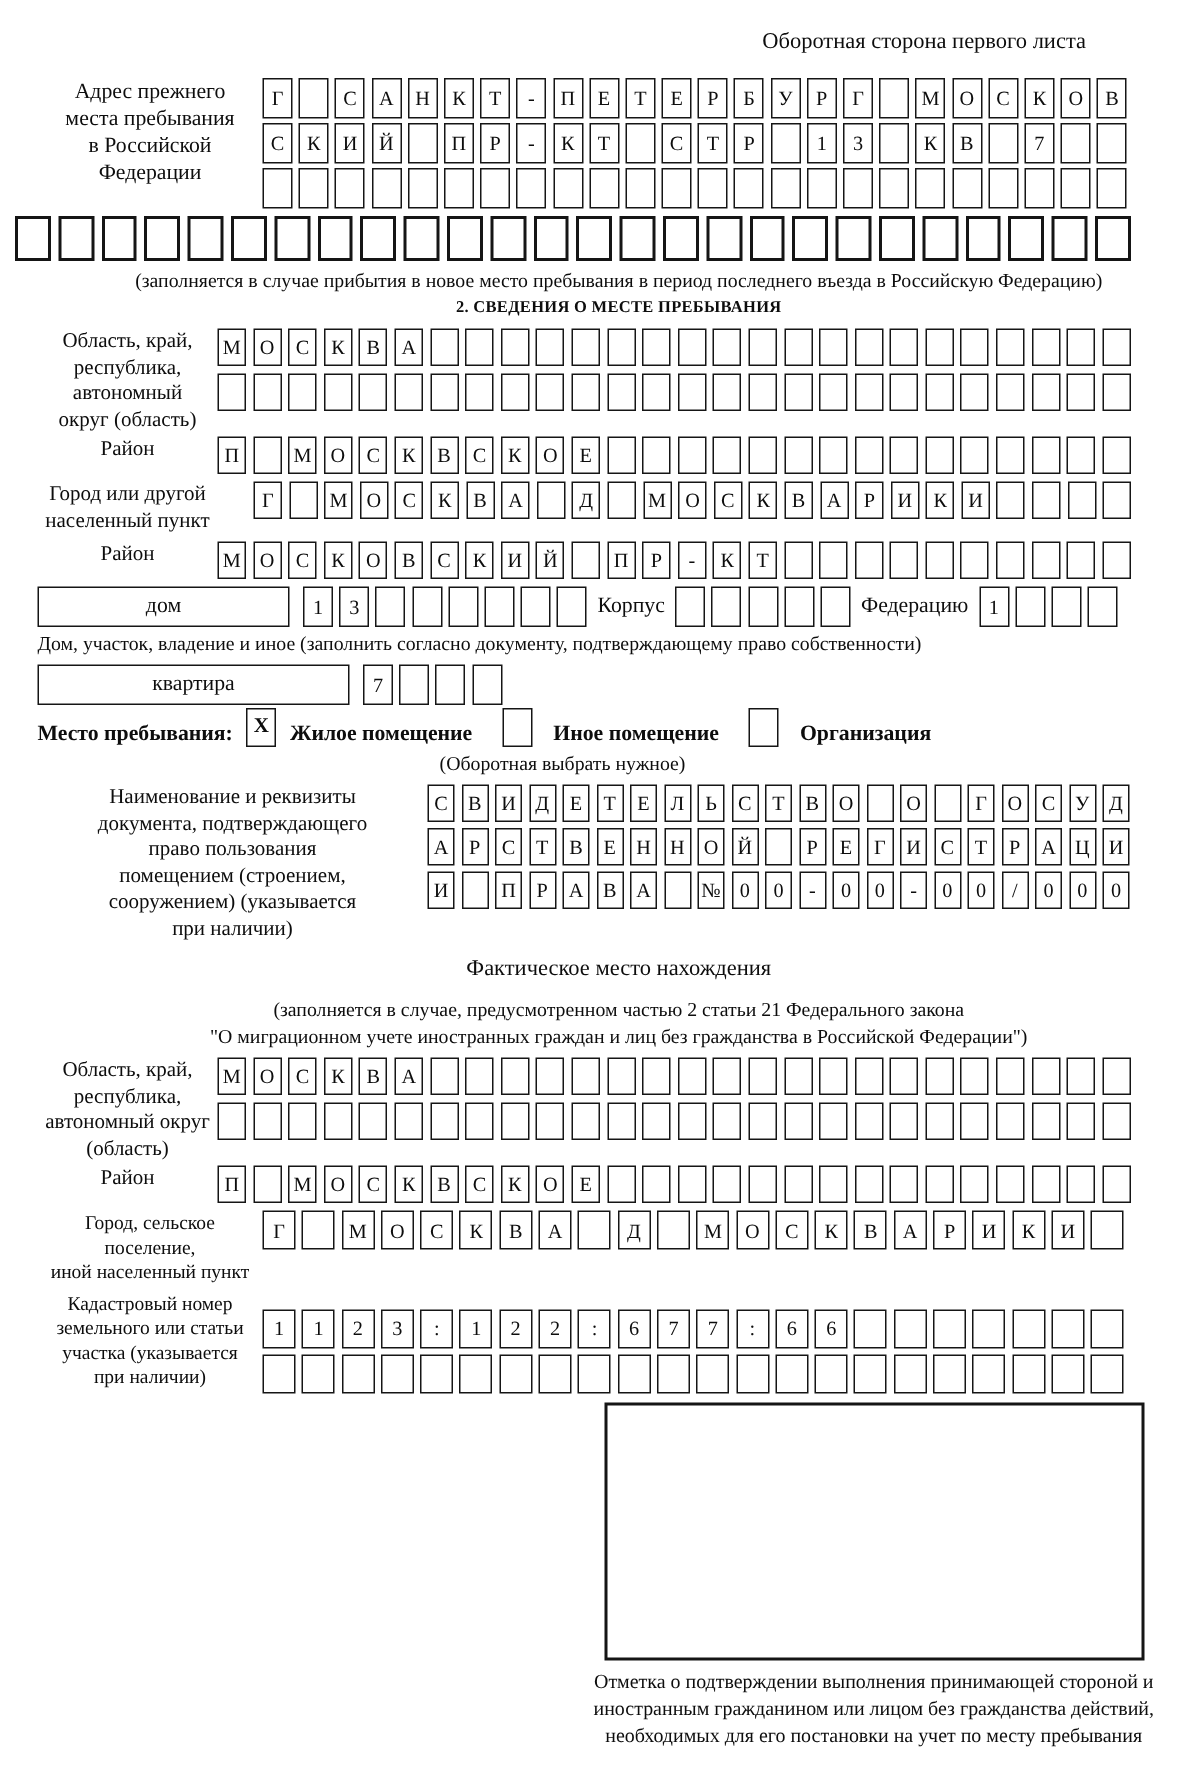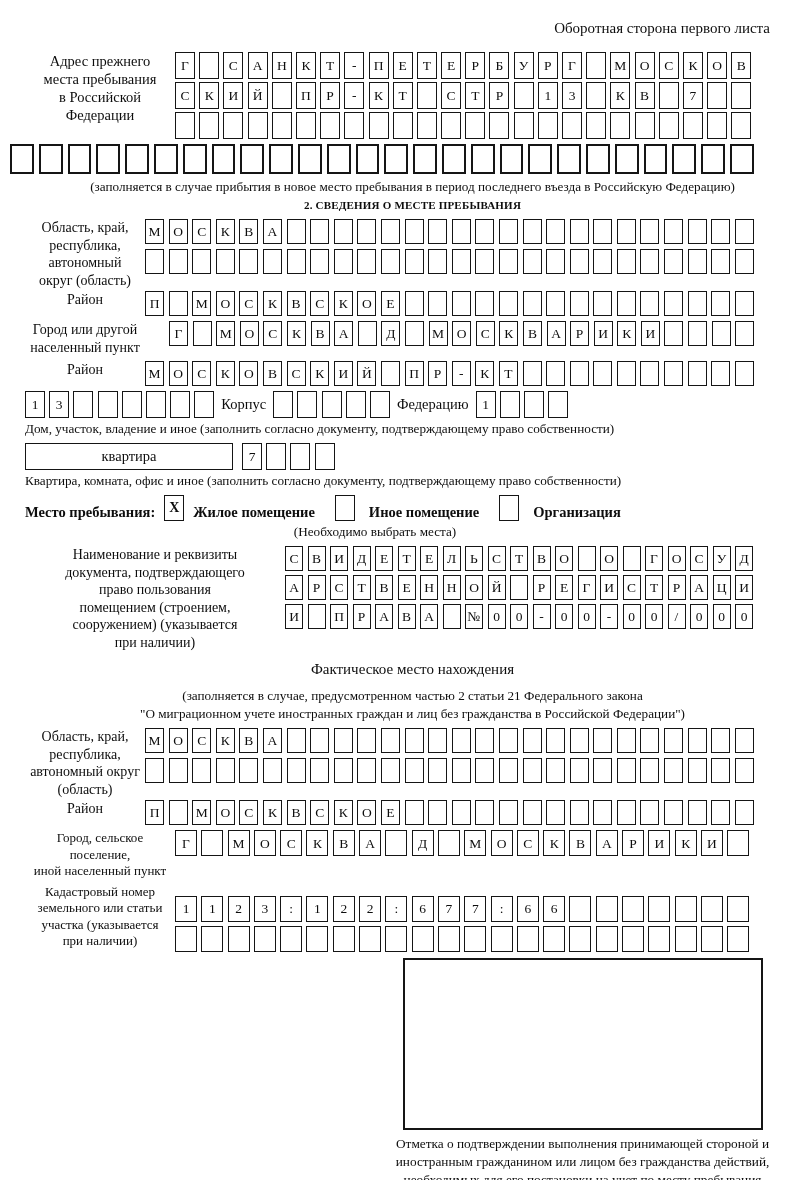--- a/index.html
+++ b/index.html
@@ -4,21 +4,21 @@
 <style>
   * { margin:0; padding:0; box-sizing:border-box; }
   html,body { background:#ffffff; }
   body {
     width:800px; height:1180px; overflow:hidden;
     color:#0d0d0d;
     font-family:"Liberation Serif","DejaVu Serif",serif;
   }
   .page { padding:20px 0 0 25px; width:800px; position:relative; }
 
-  .topnote { text-align:right; padding-right:30px; font-size:15px; margin-bottom:15px; }
+  .topnote { text-align:right; padding-right:76px; font-size:15px; margin-bottom:15px; }
 
   .field { display:flex; align-items:flex-start; margin-bottom:5px;text-align:center; }
   .f-label { font-size:14px; line-height:1.25; white-space:pre-line; flex:none; }
   .w-s1 { width:150px; font-size:14.5px; }
   .w-s2 { width:120px; }
   .w-fact { width:150px; font-size:13px; }
   .w-doc { width:260px; }
   .cellrows { display:flex; flex-direction:column; gap:3px; }
 
   .cells { display:flex; flex:none; }
@@ -341,20 +341,21 @@
         <span class="cell"></span>
         <span class="cell"></span>
         <span class="cell"></span>
         <span class="cell"></span>
         <span class="cell"></span>
         <span class="cell"></span>
       </div>
   </div>
 
   <div class="houserow">
+    <div class="wide-box box-dom">дом</div>
     <div class="cells c-s1">
         <span class="cell">1</span>
         <span class="cell">3</span>
         <span class="cell"></span>
         <span class="cell"></span>
         <span class="cell"></span>
         <span class="cell"></span>
         <span class="cell"></span>
         <span class="cell"></span>
       </div>
@@ -378,32 +379,31 @@
 
   <div class="houserow">
     <div class="wide-box box-kv">квартира</div>
     <div class="cells c-s1">
         <span class="cell">7</span>
         <span class="cell"></span>
         <span class="cell"></span>
         <span class="cell"></span>
       </div>
   </div>
-  <div class="caption">Квартира, комната, офис и иное (заполнить согласно документу, подтверждающему право собственности)</div>
 
   <div class="stayrow">
     <span>Место пребывания:</span>
     <span class="chkbox">X</span>
     <span>Жилое помещение</span>
     <span class="chkbox sp"></span>
     <span>Иное помещение</span>
     <span class="chkbox sp"></span>
     <span>Организация</span>
   </div>
-  <div class="stay-note">(Необходимо выбрать места)</div>
+  <div class="stay-note">(Оборотная выбрать нужное)</div>
 
   <div class="field">
     <div class="f-label w-doc">Наименование и реквизиты
 документа, подтверждающего
 право пользования
 помещением (строением,
 сооружением) (указывается
 при наличии)</div>
     <div class="cellrows" style="gap:4px;">
       <div class="cells c-doc">

